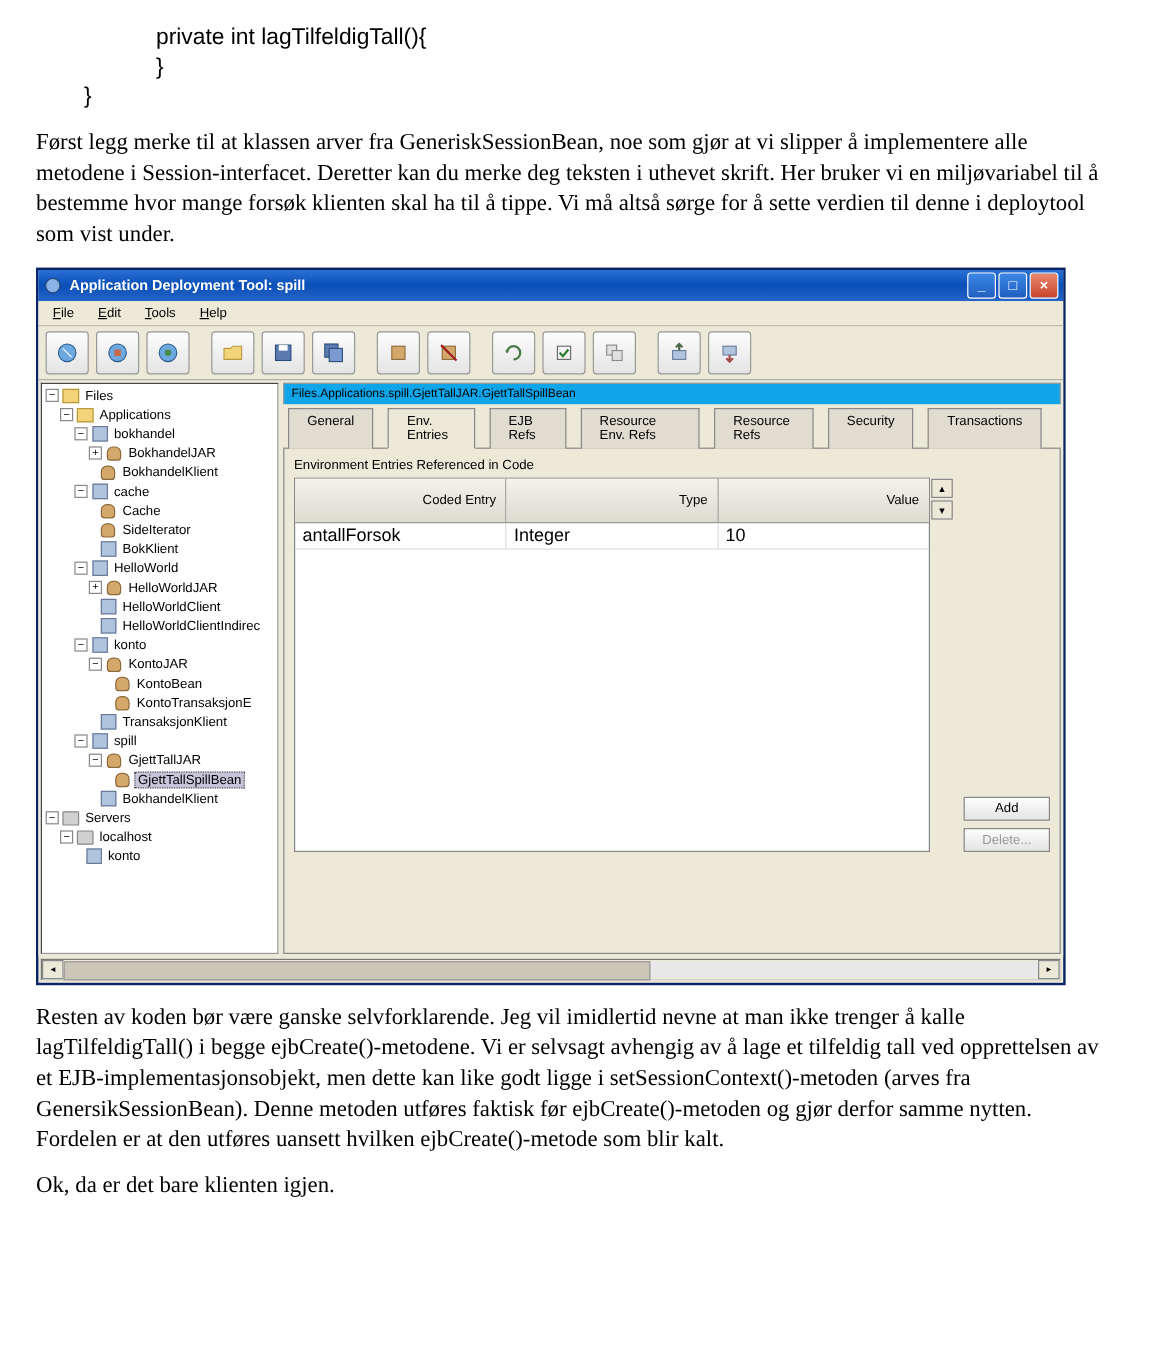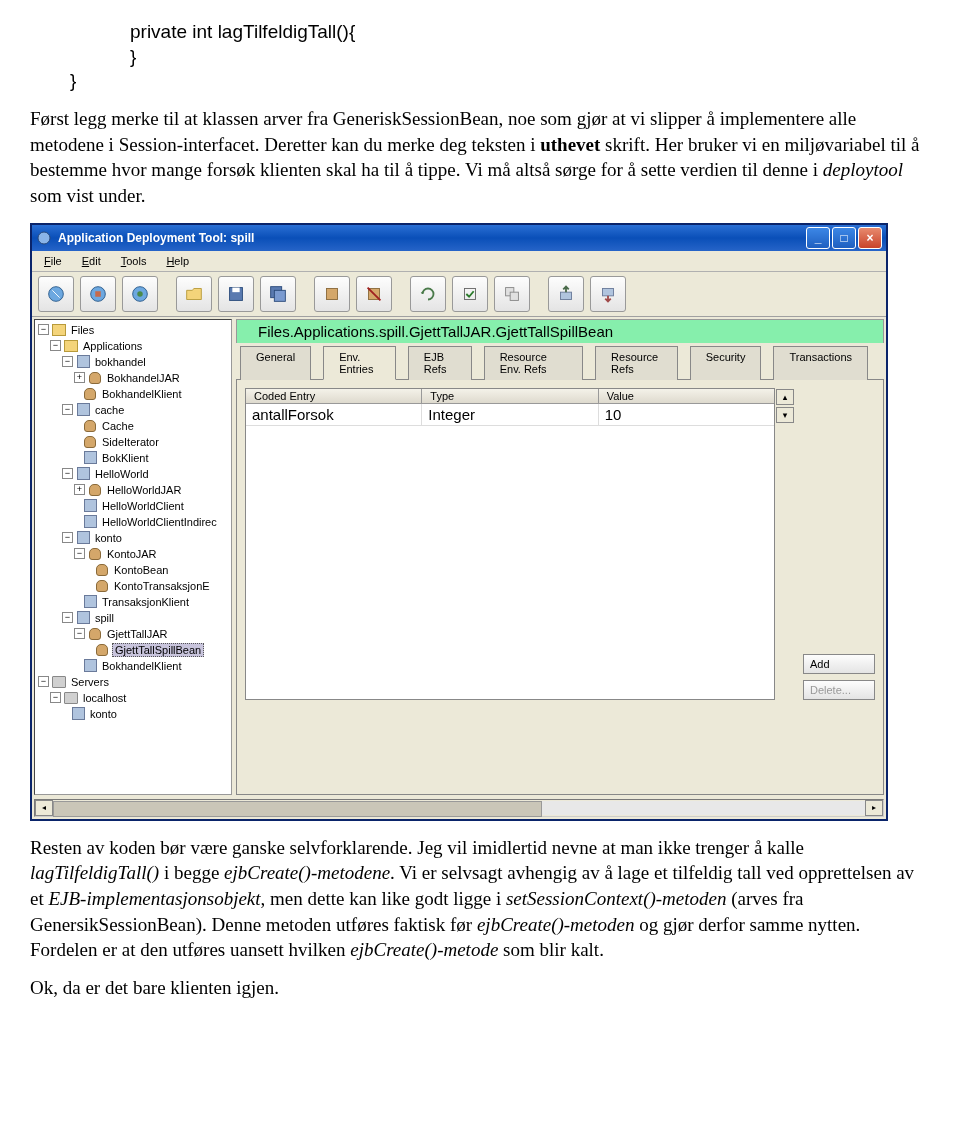--- a/index.html
+++ b/index.html
@@ -1,22 +1,22 @@
 <!DOCTYPE html>
 <html><head>
 <meta charset="utf-8">
 <style>
 body{margin:0;font-family:"Times New Roman",serif;font-size:19px;background:#fff;color:#000;width:960px}
 .doc{padding:20px 30px}
 .codeblock{margin:0 0 0 100px;font-family:Liberation Sans, sans-serif;font-size:19px;line-height:1.3}
 .codeblock div.l1{margin-left:0}
 .codeblock div.l2{margin-left:90px}
 .para{margin:12px 0;line-height:1.35}
-.utick{font-weight:bold}
-.ital{font-style:italic}
+.utick{font-weight:normal}
+.ital{}
 
 .app-window{margin:14px 0;border:2px solid #0a246a;background:#ece9d8;font-family:Tahoma,Arial,sans-serif;font-size:11px;width:854px}
 .titlebar{background:linear-gradient(to bottom,#2a6fd4 0%,#0a4fb8 50%,#2664c8 100%);color:#fff;height:26px;display:flex;align-items:center;padding:0 4px}
 .titlebar .icon{width:16px;height:16px;margin-right:6px;display:inline-flex;align-items:center;justify-content:center}
 .titlebar .title{flex:1;font-weight:bold;font-size:12px}
 .winbtns{display:flex;gap:2px}
 .winbtn{width:22px;height:20px;border:1px solid #fff;border-radius:3px;display:flex;align-items:center;justify-content:center;font-weight:bold;font-size:12px;color:#fff}
 .winbtn.min,.winbtn.max{background:linear-gradient(#3c87e6,#1f5fc0)}
 .winbtn.close{background:linear-gradient(#e88a6e,#c8432a)}
 .menubar{background:#ece9d8;padding:2px 4px;display:flex;gap:4px;border-bottom:1px solid #b0b0b0}
@@ -36,38 +36,38 @@
 .tree-row .sp{display:inline-block}
 .tree-row .nicon{width:14px;height:12px;margin-right:3px;display:inline-flex;align-items:center;justify-content:center}
 .tree-row .lbl{padding:0 2px}
 .tree-row.sel .lbl{background:#c8c4dc;border:1px dotted #555}
 .folder-ico{width:13px;height:10px;background:#f4d47a;border:1px solid #b89a3a}
 .bean-ico{width:10px;height:10px;background:#d4a76a;border:1px solid #8a6a3a;border-radius:5px 5px 3px 3px}
 .cls-ico{width:11px;height:11px;background:#b0c4de;border:1px solid #6a7a9a}
 .srv-ico{width:12px;height:10px;background:#d0d0d0;border:1px solid #888;border-radius:1px}
 
 .mainpane{flex:1;margin:2px;display:flex;flex-direction:column}
-.breadcrumb{background:#86efac;padding:3px 21px;font-size:15px;border:1px solid #999;border-bottom:none}
+.breadcrumb{background:#0ea5e9;padding:3px 6px;font-size:10px;border:1px solid #999;border-bottom:none}
 .tabs{display:flex;background:#ece9d8;padding:2px 4px 0 4px;gap:0}
 .tab{padding:4px 15px;border:1px solid #888;border-bottom:none;background:#e0ddd0;margin-right:12px;font-size:11px;position:relative;top:1px}
 .tab.active{background:#ece9d8;border-bottom:1px solid #ece9d8;z-index:2}
 .tabpanel{flex:1;border:1px solid #888;background:#ece9d8;padding:8px;display:flex;flex-direction:column}
 .panel-label{font-size:11px;margin-bottom:4px}
 .gridwrap{border:1px solid #888;background:#fff;flex:1;display:flex;flex-direction:column}
 .grid-head{display:flex;background:#ece9d8;border-bottom:1px solid #999}
-.grid-head .gh{flex:1;padding:1px 8px;border-right:1px solid #999;text-align:left;font-size:11px;background:linear-gradient(#f4f2e9,#dedace)}
+.grid-head .gh{flex:1;padding:12px 8px;border-right:1px solid #999;text-align:right;font-size:11px;background:linear-gradient(#f4f2e9,#dedace)}
 .grid-head .gh:last-child{border-right:none}
 .grid-body{flex:1;overflow:auto}
 .grid-row{display:flex;border-bottom:1px solid #ddd}
 .grid-row .gc{flex:1;padding:2px 6px;border-right:1px solid #ddd;font-size:15px}
 .grid-row .gc:last-child{border-right:none}
 .sidebtns{width:20px;display:flex;flex-direction:column}
 .sidebtn{width:16px;height:14px;border:1px solid #888;background:#ece9d8;margin:1px;font-size:9px;display:flex;align-items:center;justify-content:center}
 .actbtns{display:flex;flex-direction:column;gap:6px;margin-left:8px;width:72px}
-.actbtn{border:1px solid #888;background:linear-gradient(#fdfdfd,#e4e4e4);padding:3px 6px;font-size:11px}
+.actbtn{border:1px solid #888;background:linear-gradient(#fdfdfd,#e4e4e4);padding:3px 6px;text-align:center;font-size:11px}
 .actbtn.dis{color:#999}
 
 .hscroll{height:16px;background:#ece9d8;border:1px inset #ccc;margin:2px;display:flex;align-items:center}
 .hscroll .arr{width:16px;height:14px;border:1px solid #888;background:#ece9d8;display:flex;align-items:center;justify-content:center;font-size:8px}
 .hscroll .track{flex:1;height:14px;background:#e8e8e8;position:relative}
 .hscroll .thumb{position:absolute;left:0;width:60%;height:100%;background:#cac6b8;border:1px solid #999}
 
 .content-row{display:flex;align-items:stretch}
 .content-main{display:flex;flex:1}
 </style>
@@ -388,20 +388,21 @@
       <div class="tabs">
         <div class="tab">General</div>
         <div class="tab active">Env. Entries</div>
         <div class="tab">EJB Refs</div>
         <div class="tab">Resource Env. Refs</div>
         <div class="tab">Resource Refs</div>
         <div class="tab">Security</div>
         <div class="tab">Transactions</div>
       </div>
       <div class="tabpanel">
+        <div class="panel-label">Environment Entries Referenced in Code</div>
         <div class="content-row">
           <div class="content-main">
             <div class="gridwrap">
               <div class="grid-head">
                 <div class="gh">Coded Entry</div>
                 <div class="gh">Type</div>
                 <div class="gh">Value</div>
               </div>
               <div class="grid-body">
                 <div class="grid-row">

